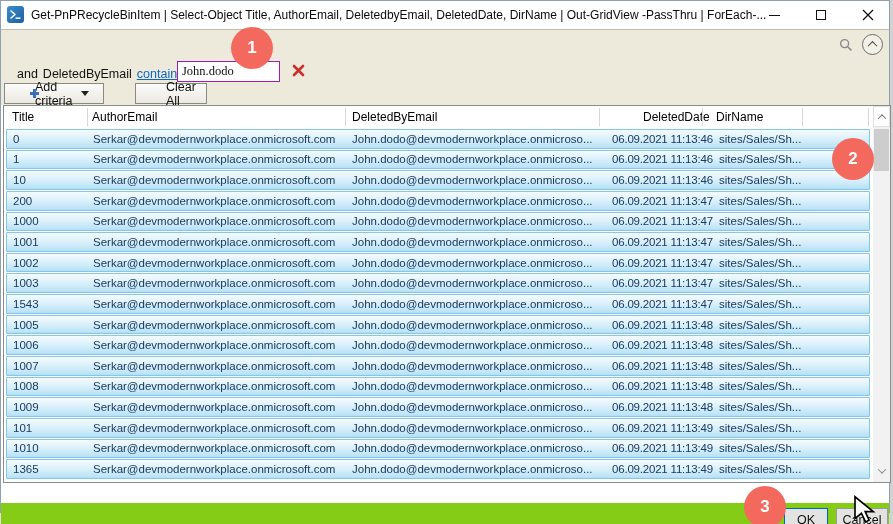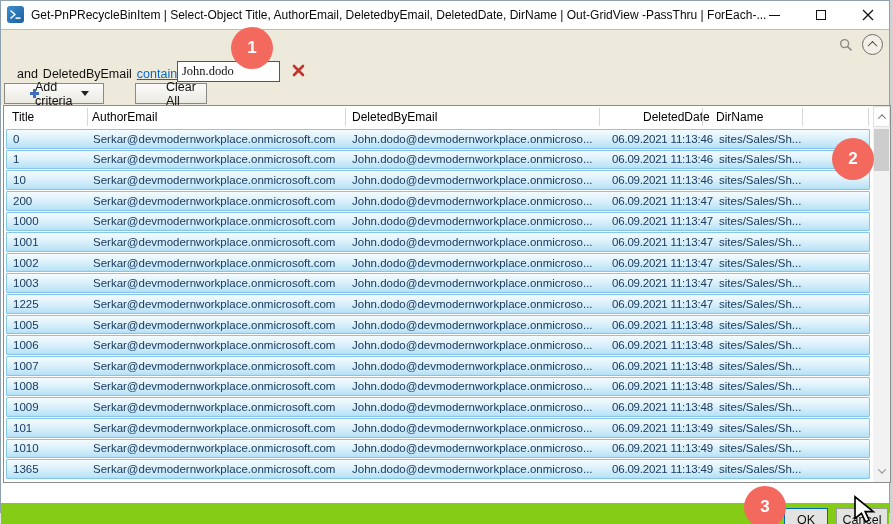--- a/index.html
+++ b/index.html
@@ -225,21 +225,21 @@
             <span class="cell c4">sites/Sales/Sh...</span>
           </div>
           <div class="trow">
             <span class="cell c0">1003</span>
             <span class="cell c1">Serkar@devmodernworkplace.onmicrosoft.com</span>
             <span class="cell c2">John.dodo@devmodernworkplace.onmicroso...</span>
             <span class="cell c3">06.09.2021 11:13:47</span>
             <span class="cell c4">sites/Sales/Sh...</span>
           </div>
           <div class="trow">
-            <span class="cell c0">1225</span>
+            <span class="cell c0">1543</span>
             <span class="cell c1">Serkar@devmodernworkplace.onmicrosoft.com</span>
             <span class="cell c2">John.dodo@devmodernworkplace.onmicroso...</span>
             <span class="cell c3">06.09.2021 11:13:47</span>
             <span class="cell c4">sites/Sales/Sh...</span>
           </div>
           <div class="trow">
             <span class="cell c0">1005</span>
             <span class="cell c1">Serkar@devmodernworkplace.onmicrosoft.com</span>
             <span class="cell c2">John.dodo@devmodernworkplace.onmicroso...</span>
             <span class="cell c3">06.09.2021 11:13:48</span>

